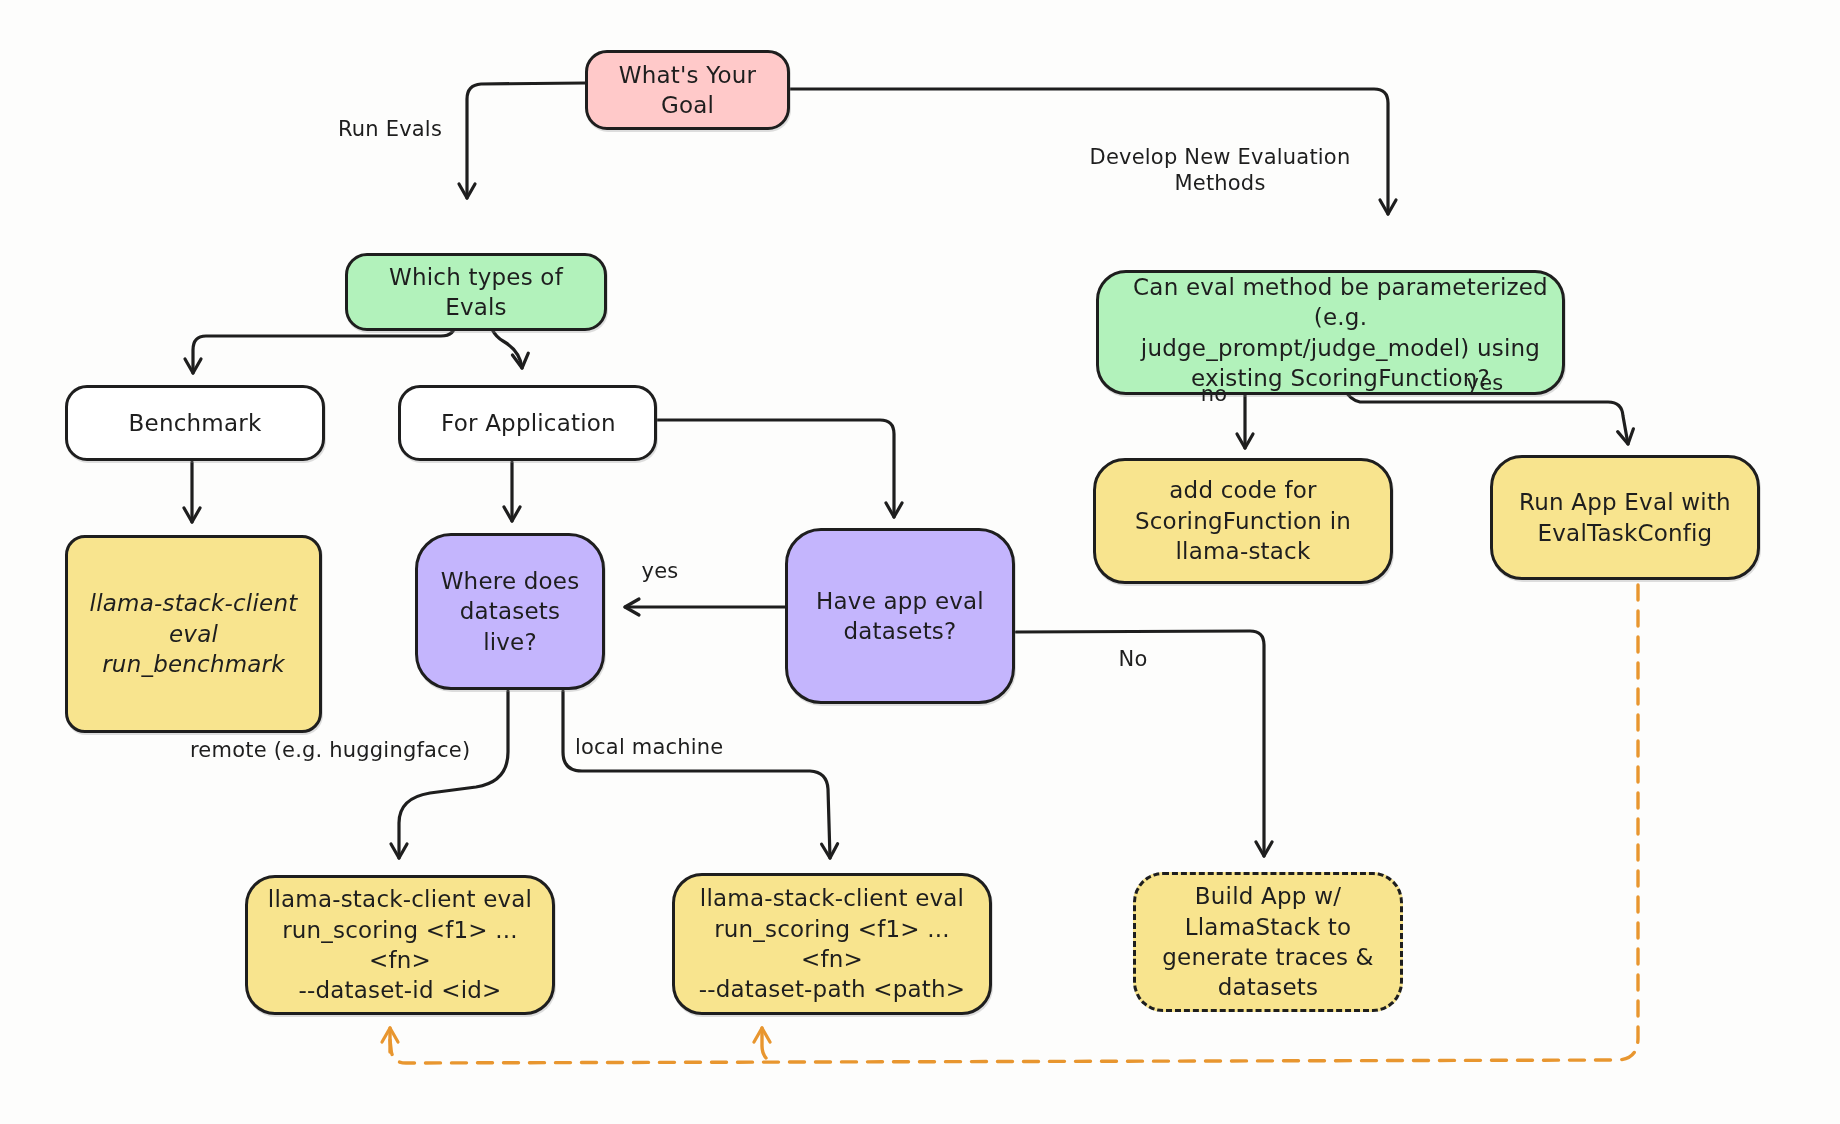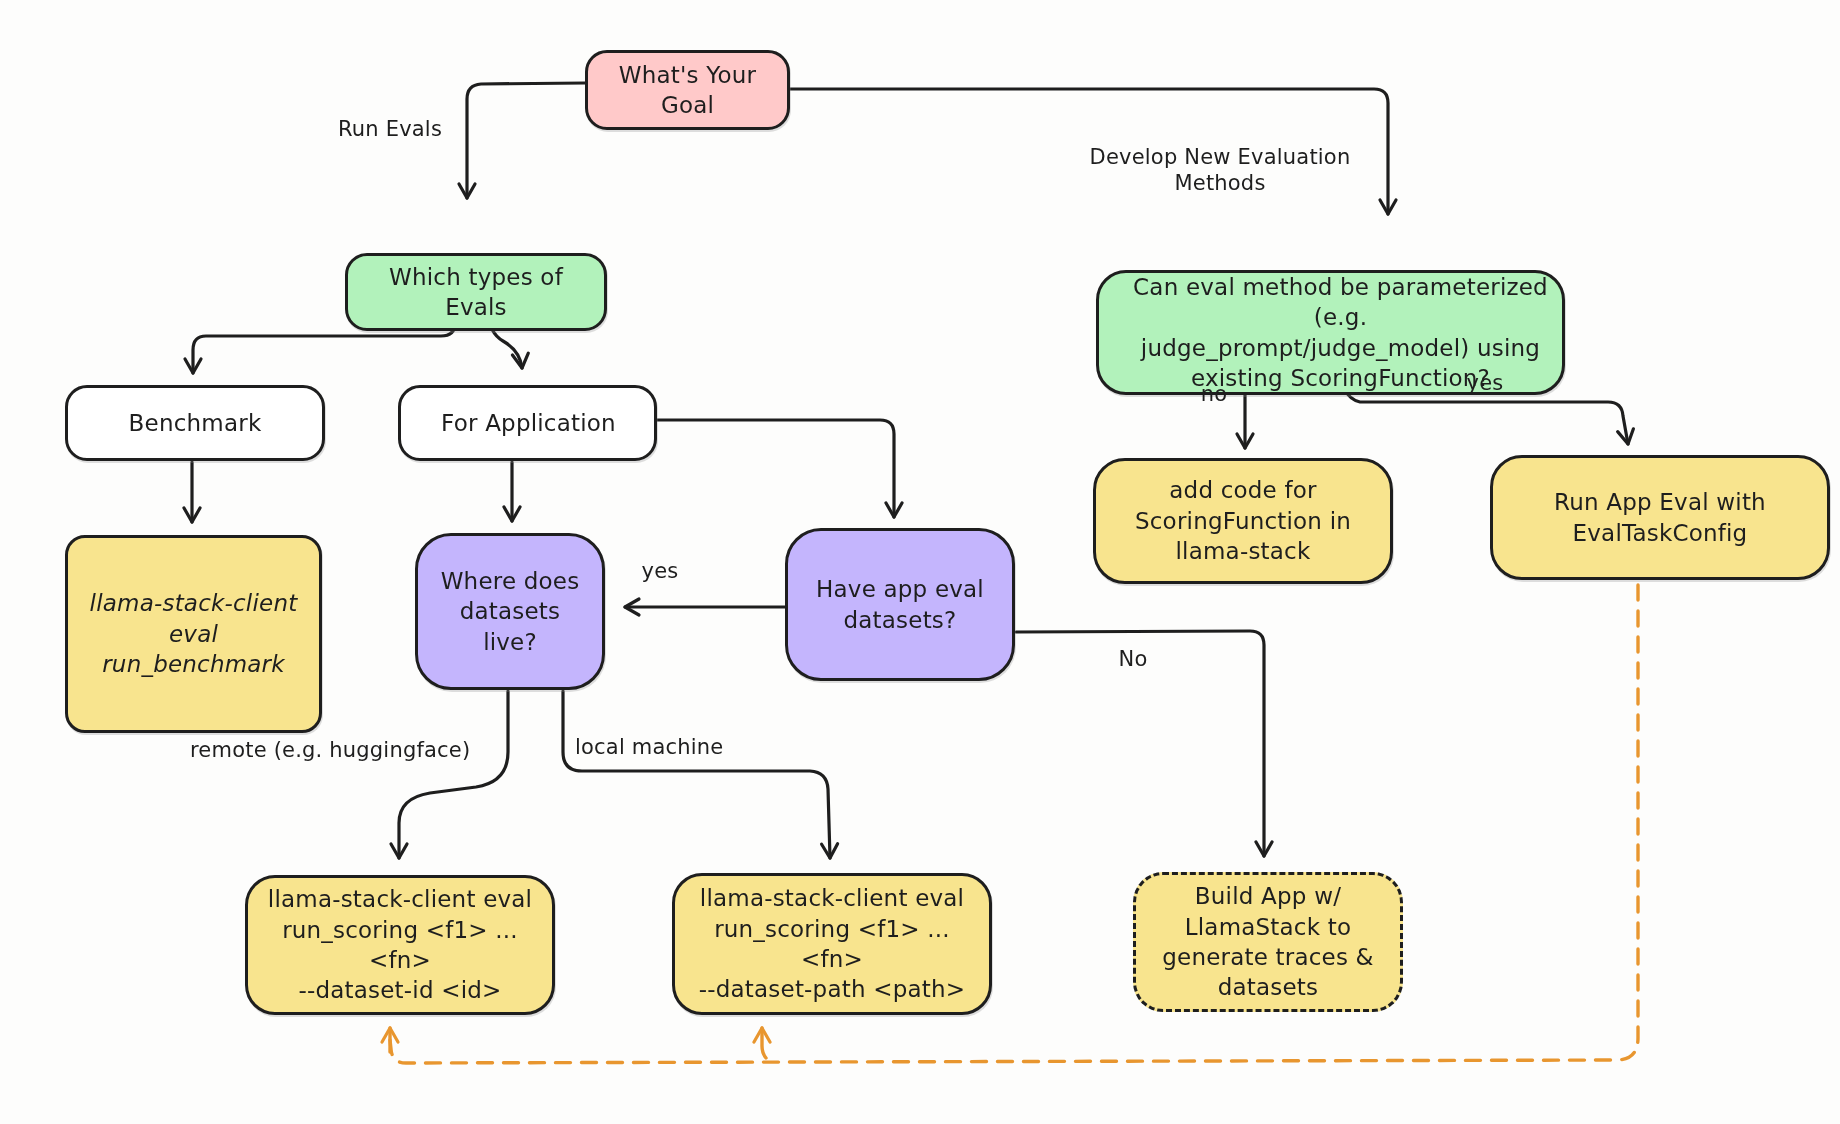--- a/index.html
+++ b/index.html
@@ -75,32 +75,32 @@
   <div class="node" style="left:65px;top:385px;width:260px;height:76px;border-radius:22px;">Benchmark</div>
 
   <div class="node" style="left:398px;top:385px;width:259px;height:76px;border-radius:22px;padding-left:14px;">For Application</div>
 
   <div class="node yellow" style="left:65px;top:535px;width:257px;height:198px;border-radius:20px;font-style:italic;">llama-stack-client
 eval run_benchmark</div>
 
   <div class="node blue" style="left:415px;top:533px;width:190px;height:157px;border-radius:36px;">Where does
 datasets live?</div>
 
-  <div class="node blue" style="left:785px;top:528px;width:230px;height:153px;border-radius:36px;">Have app eval
+  <div class="node blue" style="left:785px;top:528px;width:230px;height:176px;border-radius:36px;">Have app eval
 datasets?</div>
 
   <div class="node green" style="left:1096px;top:230px;width:469px;height:125px;border-radius:30px;padding-left:32px;">Can eval method be parameterized (e.g.
 judge_prompt/judge_model) using
 existing ScoringFunction?</div>
 
   <div class="node yellow" style="left:1093px;top:458px;width:300px;height:126px;border-radius:32px;">add code for
 ScoringFunction in
 llama-stack</div>
 
-  <div class="node yellow" style="left:1490px;top:455px;width:340px;height:125px;border-radius:32px;">Run App Eval with
+  <div class="node yellow" style="left:1490px;top:455px;width:270px;height:125px;border-radius:32px;">Run App Eval with
 EvalTaskConfig</div>
 
   <div class="node yellow" style="left:245px;top:875px;width:310px;height:140px;border-radius:30px;">llama-stack-client eval
 run_scoring &lt;f1&gt; ... &lt;fn&gt;
 --dataset-id &lt;id&gt;</div>
 
   <div class="node yellow" style="left:672px;top:873px;width:320px;height:142px;border-radius:30px;">llama-stack-client eval
 run_scoring &lt;f1&gt; ... &lt;fn&gt;
 --dataset-path &lt;path&gt;</div>
 

